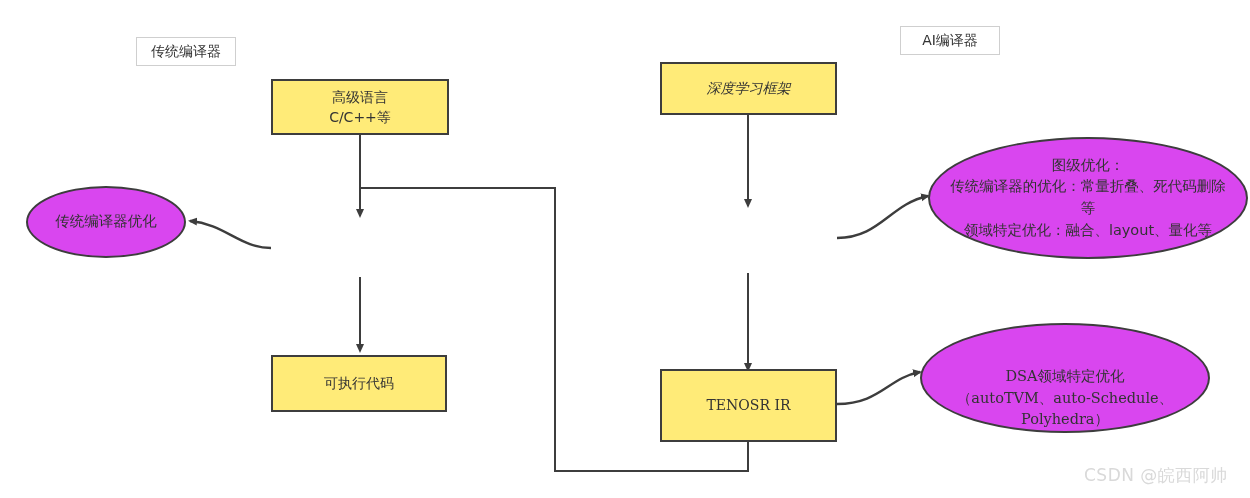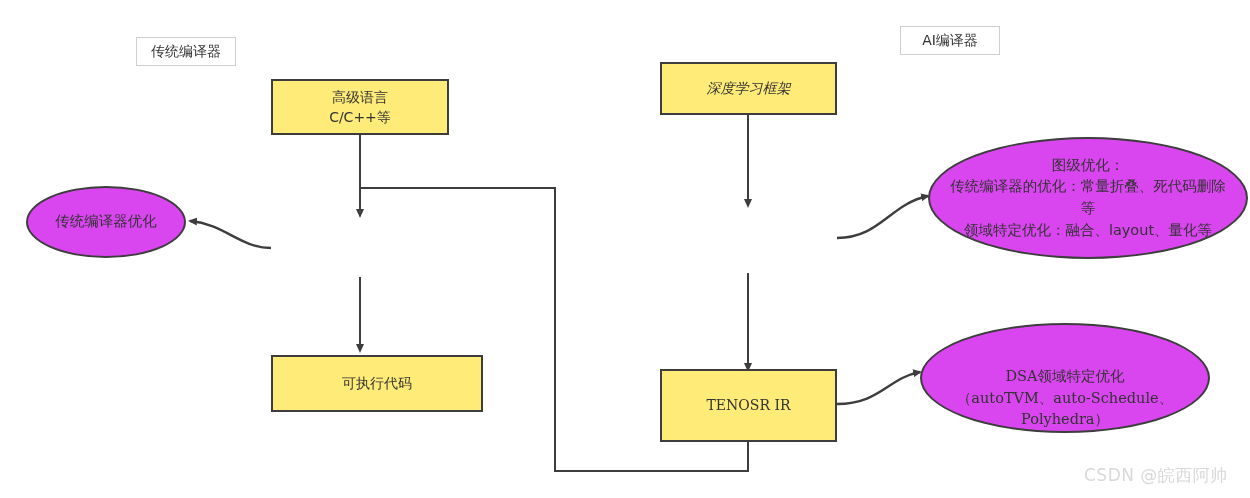--- a/index.html
+++ b/index.html
@@ -108,21 +108,21 @@
   <div class="node tag" style="left:900px; top:26px; width:100px; height:29px;">
     <span class="label">AI编译器</span>
   </div>
 
   <div class="node box" style="left:271px; top:79px; width:178px; height:56px;">
     <span class="label">高级语言
 C/C++等</span>
   </div>
 
 
-  <div class="node box" style="left:271px; top:355px; width:212px; height:57px;">
+  <div class="node box" style="left:271px; top:355px; width:176px; height:57px;">
     <span class="label">可执行代码</span>
   </div>
 
   <div class="node ellipse" style="left:26px; top:186px; width:160px; height:72px;">
     <span class="label">传统编译器优化</span>
   </div>
 
   <div class="node box" style="left:660px; top:62px; width:177px; height:53px;font-style:italic;">
     <span class="label">深度学习框架</span>
   </div>

